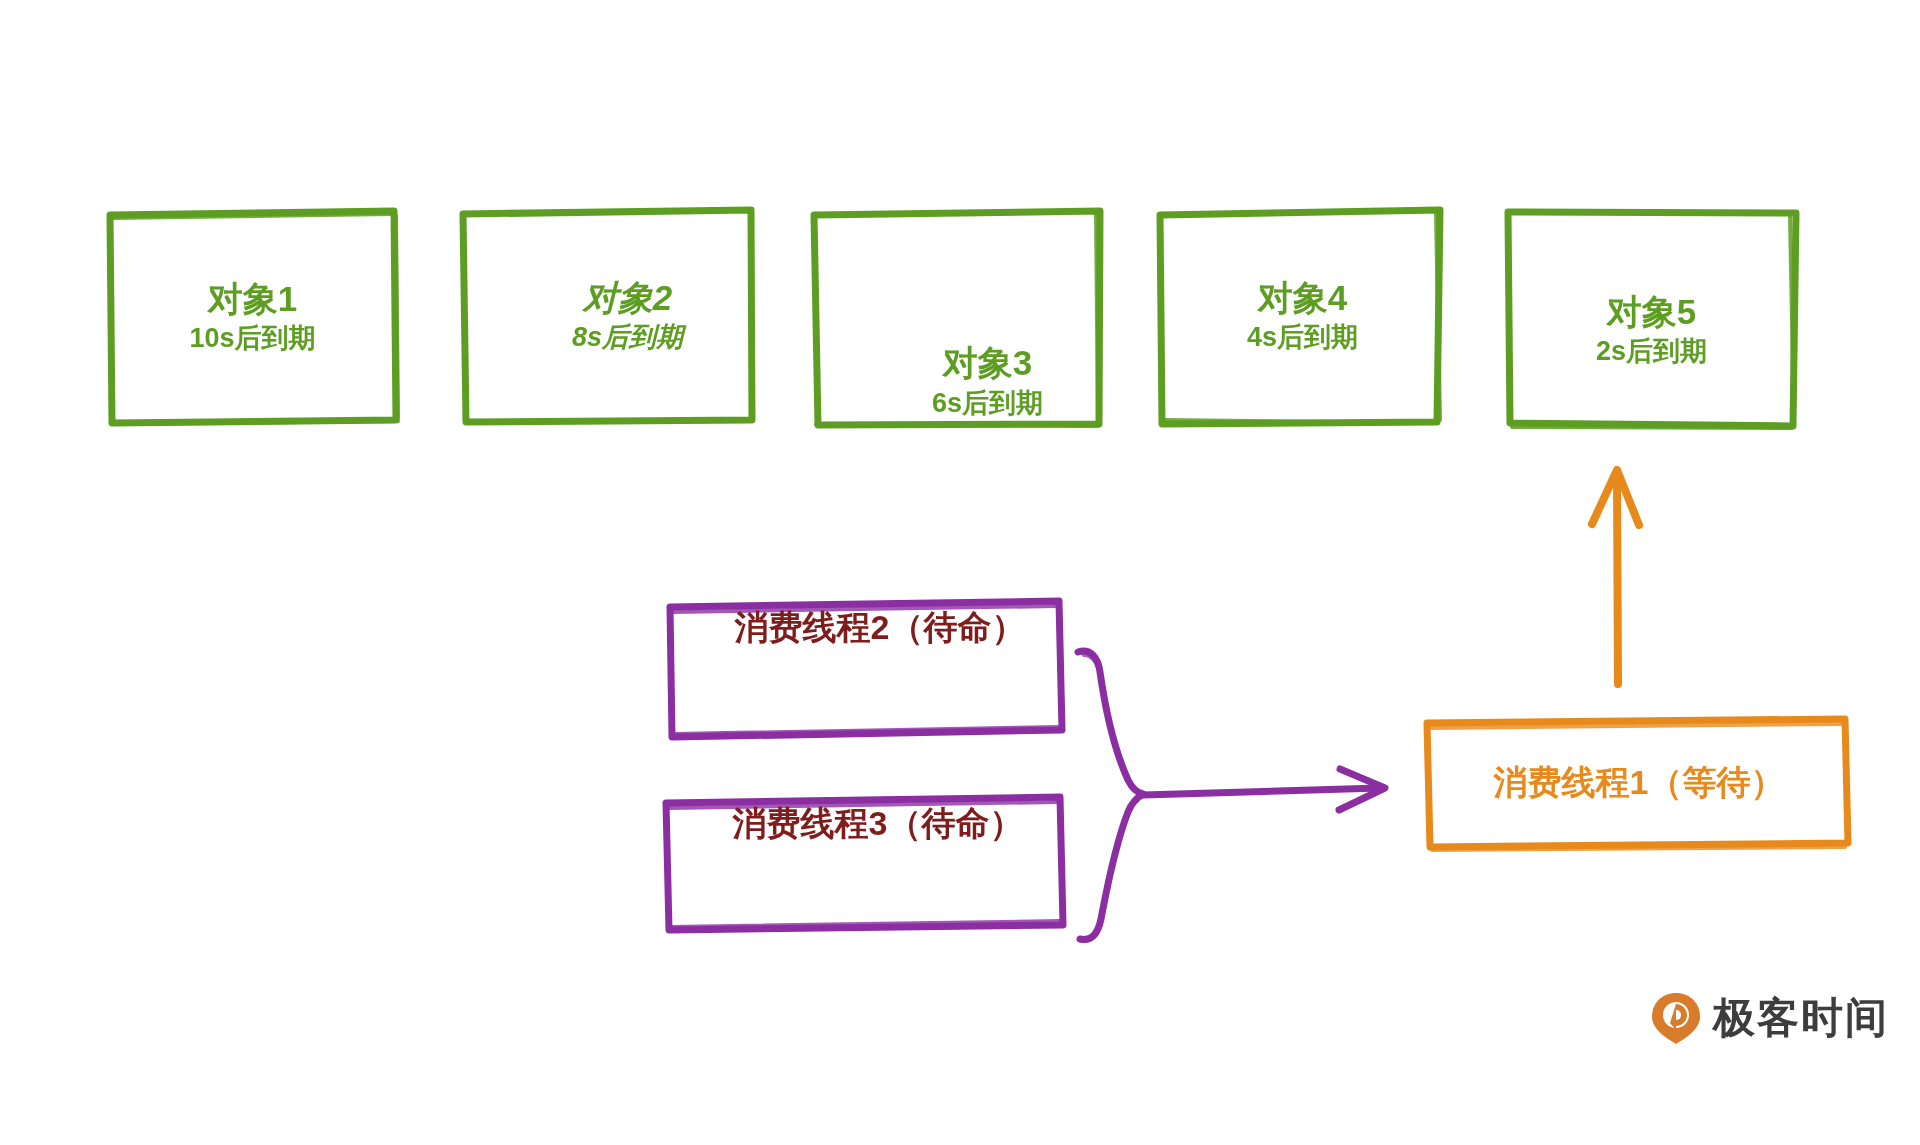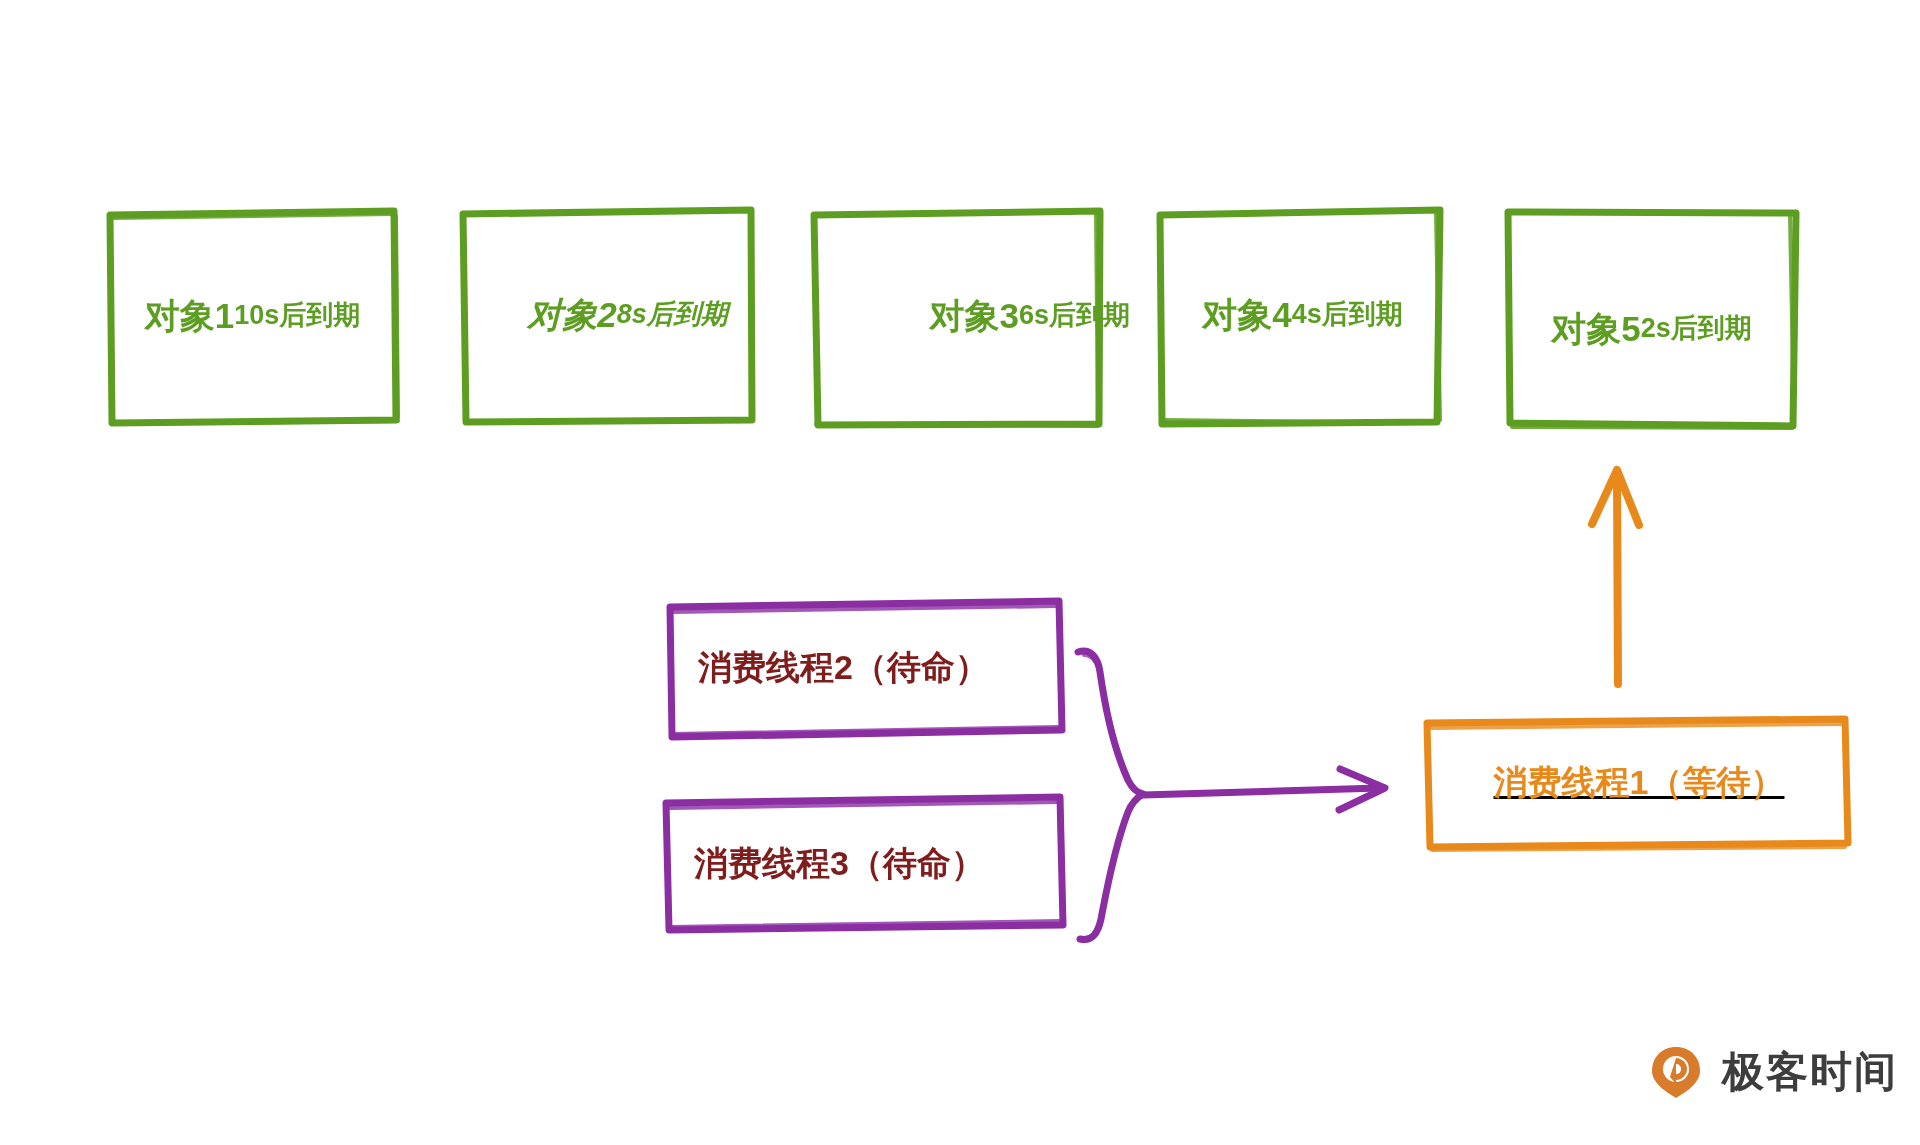--- a/index.html
+++ b/index.html
@@ -1,32 +1,32 @@
 <!DOCTYPE html>
 <html><head>
 <meta charset="utf-8">
 <style>
   html,body{margin:0;padding:0;background:#ffffff;}
   body{width:1920px;height:1145px;position:relative;overflow:hidden;
        font-family:"Liberation Sans","DejaVu Sans",sans-serif;}
   #stage{position:absolute;inset:0;width:1920px;height:1145px;}
   svg.layer{position:absolute;left:0;top:0;width:1920px;height:1145px;pointer-events:none;}
-  .node{position:absolute;display:flex;flex-direction:row;align-items:center;
+  .node{position:absolute;display:flex;flex-direction:column;align-items:center;
         justify-content:center;text-align:center;}
   .obj-node{width:285px;height:210px;}
   .obj-line{font-weight:bold;line-height:1.30;white-space:nowrap;}
   .obj-title{font-size:35px;}
   .obj-sub{font-size:27px;}
   .green-txt{color:#5d9e22;}
   .purple-node{height:125px;display:flex;align-items:center;justify-content:flex-start;}
   .purple-txt{color:#7f1d1d;font-size:34px;font-weight:bold;white-space:nowrap;}
-  .orange-node{width:390px;height:120px;display:flex;align-items:center;justify-content:center;text-decoration:underline;}
+  .orange-node{width:390px;height:120px;display:flex;align-items:center;justify-content:center;}
   .orange-txt{color:#e8891c;font-size:34px;font-weight:bold;white-space:nowrap;}
   
-  #logo{position:absolute;left:1648px;top:1044px;display:flex;align-items:flex-end;gap:18px;}
+  #logo{position:absolute;left:1648px;top:990px;display:flex;align-items:flex-end;gap:9px;}
   #logo .mark{width:56px;height:56px;position:relative;}
   #logo .word{font-size:42px;font-weight:bold;color:#3d3d3d;letter-spacing:2px;
               white-space:nowrap;font-family:"Liberation Sans","DejaVu Sans",sans-serif;}
 </style>
 </head>
 <body>
 
 <div id="stage">
 
   <svg class="layer" viewBox="0 0 1920 1145">

